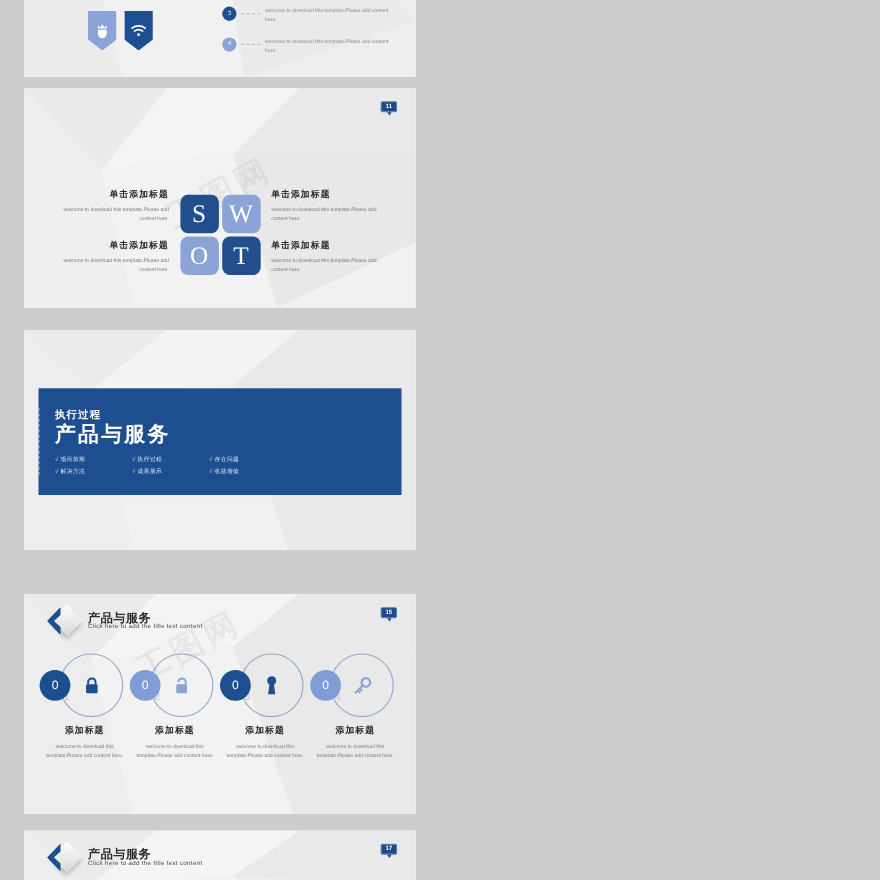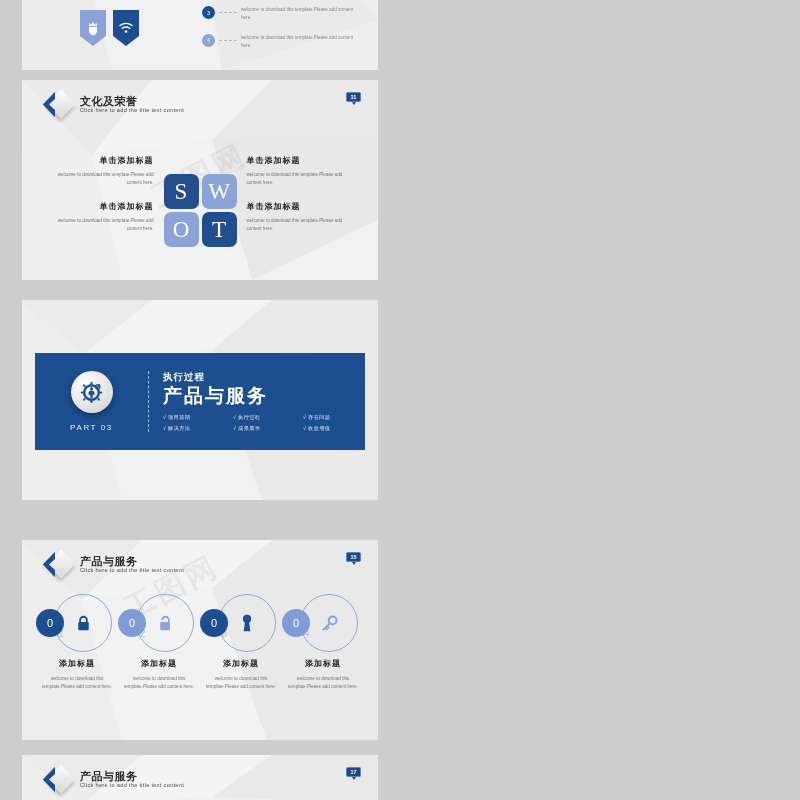--- a/index.html
+++ b/index.html
@@ -63,21 +63,21 @@
     width:0;height:0;border-left:2.5px solid transparent;border-right:2.5px solid transparent;
     border-top:3px solid #1c4a86; margin:0 auto;
   }
 
   
   .wm { position:absolute; left:50%; top:48%; transform:translate(-50%,-50%) rotate(-28deg);
         font-size:30px; color:rgba(120,120,120,.10); font-weight:bold; letter-spacing:4px;
         font-family:"DejaVu Sans",sans-serif; white-space:nowrap; pointer-events:none; z-index:1;}
 
   
-  .swot-wrap { position:absolute; left:0; right:0; top:68px; display:flex; justify-content:center; align-items:flex-end; gap:10px; z-index:3;}
+  .swot-wrap { position:absolute; left:0; right:0; top:84px; display:flex; justify-content:center; align-items:center; gap:10px; z-index:3;}
   .swot-side { width:105px; }
   .swot-side.l { text-align:right; }
   .swot-side.r { text-align:left; }
   .swot-blk { margin:7px 0 14px; }
   .swot-blk .t { font-size:8px; font-weight:bold; color:#262626; font-family:"DejaVu Sans",sans-serif; letter-spacing:1px;}
   .swot-blk .d { font-size:4.6px; color:#777; line-height:1.75; margin-top:5px; }
   .swot-grid { display:grid; grid-template-columns:35px 35px; grid-template-rows:35px 35px; gap:3px; }
   .swot-cell { border-radius:7px; display:flex; align-items:center; justify-content:center;
                color:#fff; font-size:23px; font-family:"Liberation Serif",serif; }
   .swot-cell.dark { background:#234e8d; }
@@ -181,33 +181,20 @@
           <polygon points="0,0 130,0 70,75" fill="#eaeaea"></polygon>
           <polygon points="130,0 250,0 190,60 70,75" fill="#f4f4f4"></polygon>
           <polygon points="250,0 356,0 356,60 190,60" fill="#e9e9e9"></polygon>
           <polygon points="0,75 70,75 100,200 0,200" fill="#efefef"></polygon>
           <polygon points="70,75 190,60 230,200 100,200" fill="#f2f2f2"></polygon>
           <polygon points="190,60 356,60 356,140 230,200" fill="#e8e8e8"></polygon>
           <polygon points="230,200 356,140 356,200" fill="#f1f1f1"></polygon>
         </svg>
       </div>
       <div class="wm">工图网</div>
-      <div class="hdr">
-        <div class="logo">
-          <div class="dia"></div>
-          <svg class="chev" viewBox="0 0 17 25">
-              <path d="M14 0L2 12.5 14 25 8 12.5z" fill="#1d4e8f"></path>
-              <path d="M14 0L2 12.5 14 25V18L8 12.5 14 7z" fill="#1d4e8f"></path>
-            </svg>
-        </div>
-        <div class="hdr-txt">
-          <div class="zh">文化及荣誉</div>
-          <div class="en">Click here to add the title text content</div>
-        </div>
-      </div>
       <div class="pgbadge">
         <div class="box">11</div>
         <div class="tip"></div>
       </div>
 
       <div class="swot-wrap">
         <div class="swot-side l">
           <div class="swot-blk">
             <div class="t">单击添加标题</div>
             <div class="d">welcome to download this template.Please add content here.</div>
@@ -249,41 +236,20 @@
           <polygon points="130,0 250,0 190,50 60,55" fill="#f3f3f3"></polygon>
           <polygon points="250,0 356,0 356,55 190,50" fill="#e9e9e9"></polygon>
           <polygon points="0,55 60,55 100,200 0,200" fill="#eeeeee"></polygon>
           <polygon points="60,55 190,50 240,200 100,200" fill="#f1f1f1"></polygon>
           <polygon points="190,50 356,55 356,200 240,200" fill="#e9e9e9"></polygon>
         </svg>
       </div>
       <div class="wm" style="top:58%;left:72%;">工图网</div>
 
       <div class="divider-band">
-        <div class="dv-left">
-          <div class="dv-circle">
-            <svg width="23" height="23" viewBox="0 0 28 28">
-              <path d="M14 3.6a10.4 10.4 0 100 20.8 10.4 10.4 0 000-20.8zm0 3a7.4 7.4 0 110 14.8 7.4 7.4 0 010-14.8z" fill="#1d4e8f"></path>
-              <g fill="#1d4e8f">
-                <rect x="12.8" y="1" width="2.4" height="3.2" rx="1"></rect>
-                <rect x="12.8" y="23.8" width="2.4" height="3.2" rx="1"></rect>
-                <rect x="1" y="12.8" width="3.2" height="2.4" rx="1"></rect>
-                <rect x="23.8" y="12.8" width="3.2" height="2.4" rx="1"></rect>
-                <rect x="4" y="4" width="2.4" height="3.2" rx="1" transform="rotate(-45 5.2 5.6)"></rect>
-                <rect x="21.6" y="4" width="2.4" height="3.2" rx="1" transform="rotate(45 22.8 5.6)"></rect>
-                <rect x="4" y="20.8" width="2.4" height="3.2" rx="1" transform="rotate(45 5.2 22.4)"></rect>
-                <rect x="21.6" y="20.8" width="2.4" height="3.2" rx="1" transform="rotate(-45 22.8 22.4)"></rect>
-              </g>
-              <circle cx="14" cy="9.3" r="1.9" fill="#1d4e8f"></circle>
-              <path d="M14 11.6c-2.3 0-3.6 1.3-3.6 3.1v2.1h2l.4 4h2.4l.4-4h2v-2.1c0-1.8-1.3-3.1-3.6-3.1z" fill="#1d4e8f"></path>
-              <circle cx="21.6" cy="7" r="2.6" fill="none" stroke="#1d4e8f" stroke-width="1.6"></circle>
-            </svg>
-          </div>
-          <div class="dv-part">PART 03</div>
-        </div>
         <div class="dv-sep"></div>
         <div class="dv-right">
           <div class="dv-sub">执行过程</div>
           <div class="dv-title">产品与服务</div>
           <div class="dv-list">
             <span>√ <b style="font-weight:normal">项目前期</b></span>
             <span>√ <b style="font-weight:normal">执行过程</b></span>
             <span>√ <b style="font-weight:normal">存在问题</b></span>
             <span>√ <b style="font-weight:normal">解决方法</b></span>
             <span>√ <b style="font-weight:normal">成果展示</b></span>

